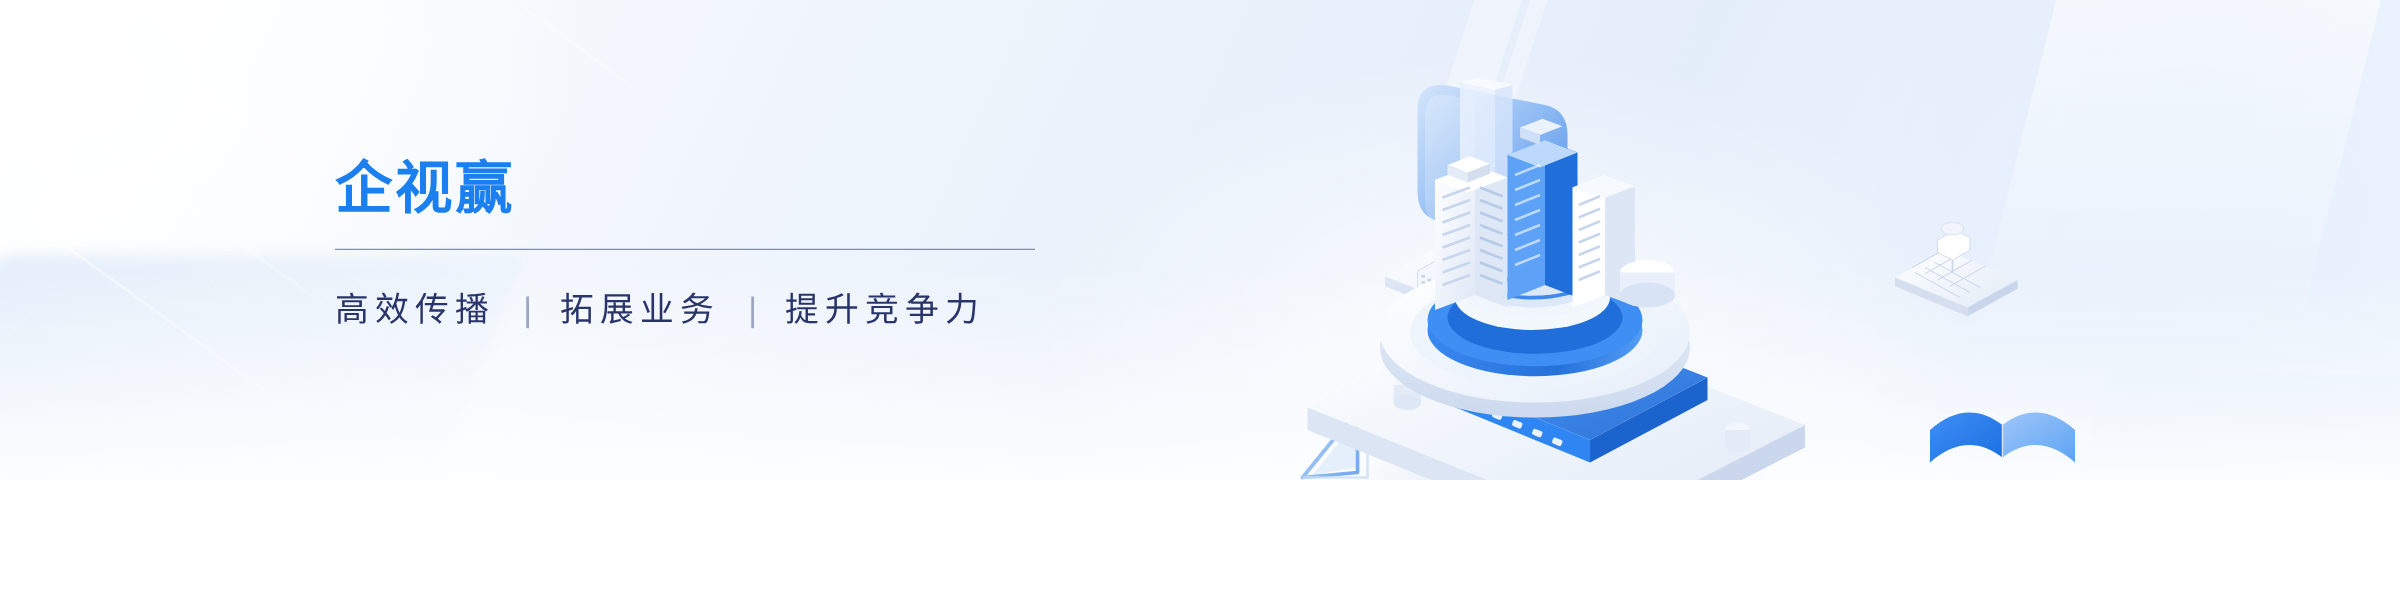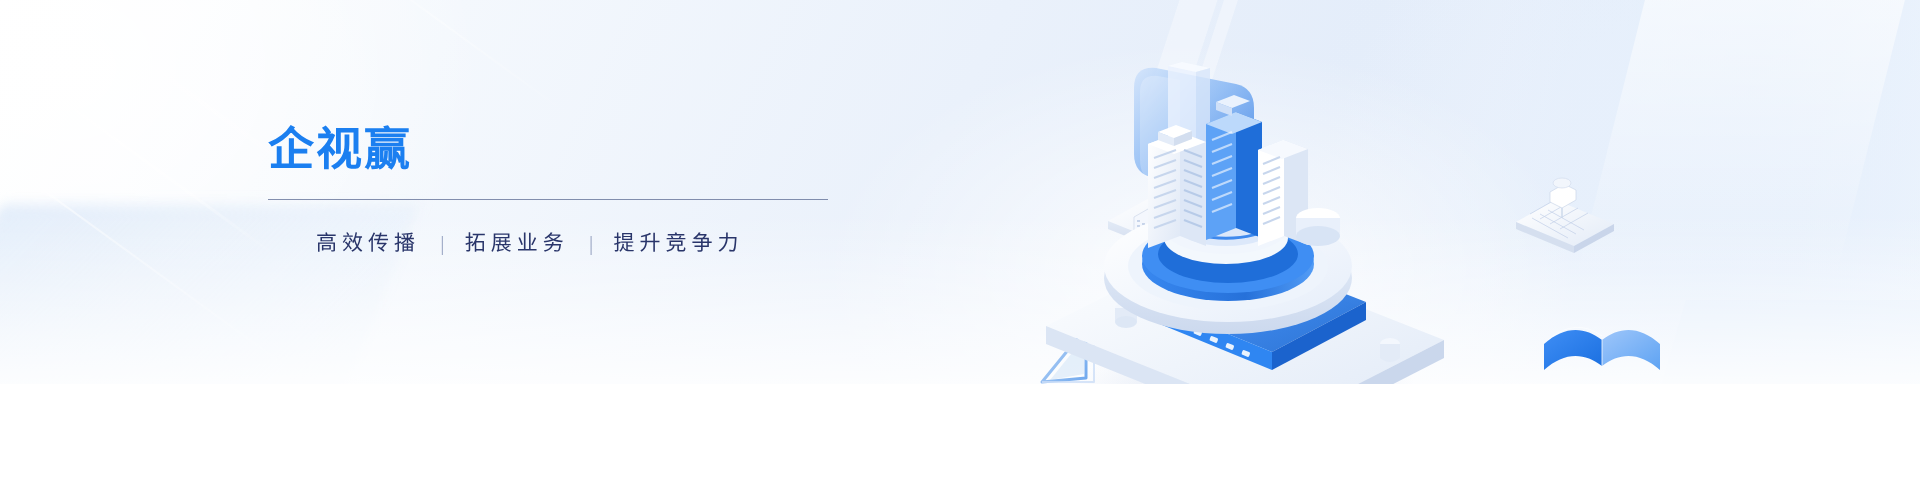--- a/index.html
+++ b/index.html
@@ -6,21 +6,21 @@
   html, body {
     margin: 0;
     padding: 0;
     background: #ffffff;
   }
   #banner {
     position: relative;
     width: 1920px;
     height: 384px;
     overflow: hidden;
-    font-family: Liberation Serif, serif;
+    font-family: Liberation Sans, sans-serif;
     background:
       linear-gradient(115deg, #ffffff 0%, #f4f8fd 22%, #eaf1fb 48%, #e4edfa 66%, #eef4fc 84%, #f7fafe 100%);
   }
 
   
   .bg-layer { position: absolute; inset: 0; pointer-events: none; }
 
   .bg-glow-left {
     position: absolute;
     left: -240px; top: -180px;
@@ -115,26 +115,25 @@
   .divider {
     width: 560px;
     height: 1px;
     background: #5c6b93;
     opacity: .75;
     margin: 24px 0 0 0;
   }
 
   .tagline {
     margin-top: 26px;
-    font-size: 21px;
+    font-size: 27px;
     font-weight: 500;
     letter-spacing: 5px;
     color: #29356a;
     white-space: nowrap;
-    margin-left: 48px;
   }
   .tagline .sep {
     color: #9aa6c4;
     font-weight: 400;
     letter-spacing: 0;
     padding: 0 10px;
   }
 
   
   .illus {

